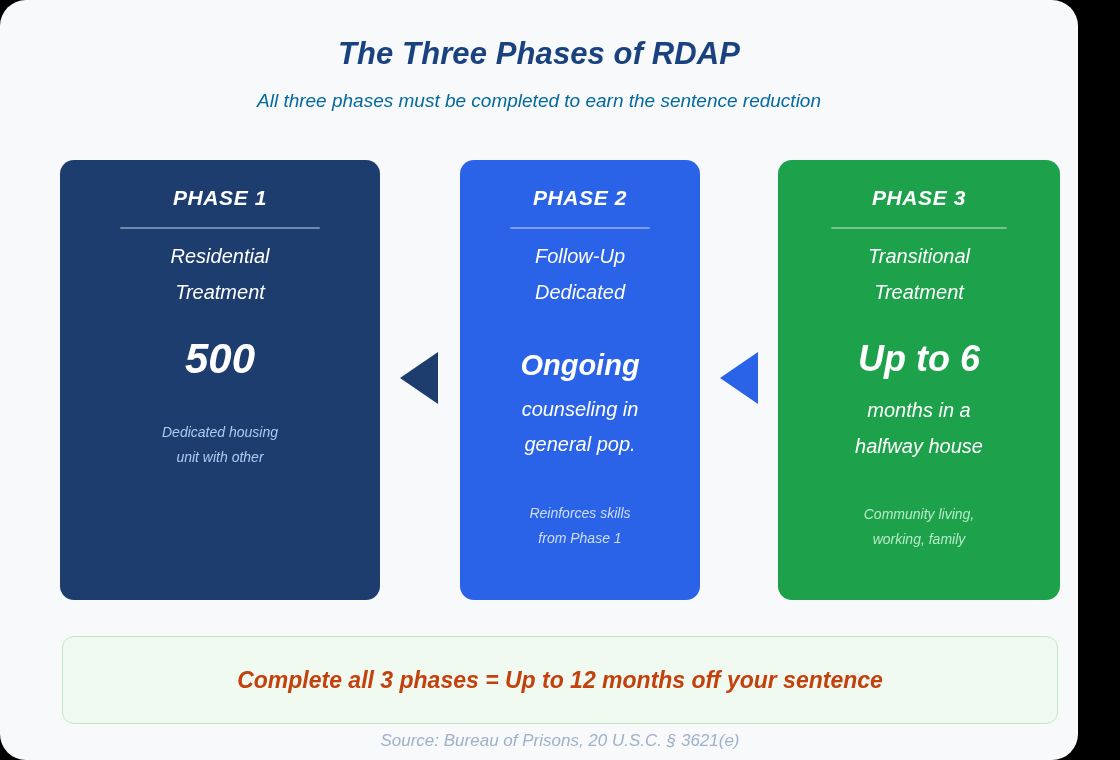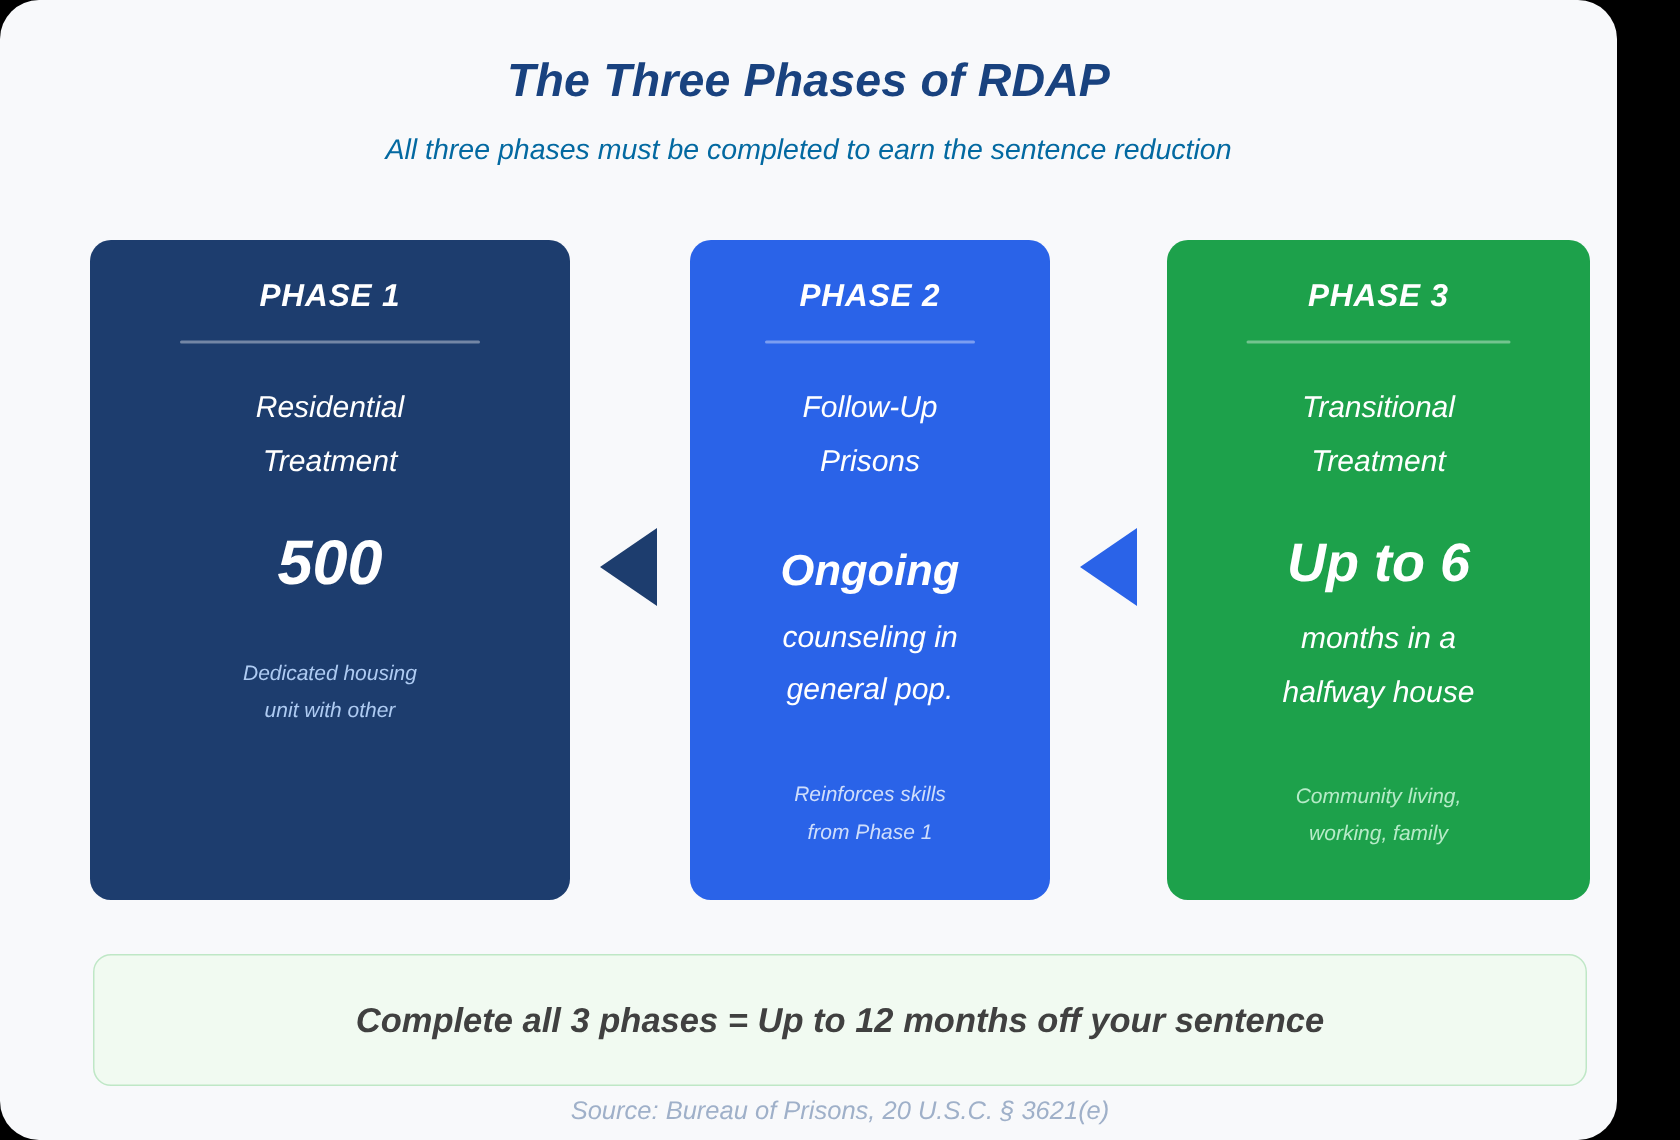--- a/index.html
+++ b/index.html
@@ -78,21 +78,21 @@
     height: 2px;
     margin: 18px auto 0 auto;
     border-radius: 1px;
     background: rgba(255,255,255,0.38);
   }
   #phase-card-1 .phase-divider { width: 200px; }
   #phase-card-2 .phase-divider { width: 140px; }
   #phase-card-3 .phase-divider { width: 176px; }
 
   .phase-title {
-    margin-top: 26px;
+    margin-top: 10px;
     font-size: 20px;
     line-height: 1.78;
     color: #ffffff;
     font-weight: normal;
     white-space: pre-line;
   }
   .phase-stat {
     margin-top: 26px;
     font-size: 42px;
     font-weight: bold;
@@ -152,21 +152,21 @@
     background: #f1faf1;
     border: 1px solid #bfe7c6;
     border-radius: 12px;
     display: flex;
     align-items: center;
     justify-content: center;
   }
   #result-banner-text {
     font-size: 23px;
     font-weight: bold;
-    color: #404040;
+    color: #c2410c;
   }
 
   
   #source-line {
     position: absolute;
     left: 0;
     top: 731px;
     width: 1120px;
     text-align: center;
     font-size: 17px;
@@ -194,21 +194,21 @@
       <div class="phase-note">Dedicated housing
 unit with other</div>
     </div>
 
     <div class="phase-arrow" id="arrow-1"></div>
 
     <div class="phase-card" id="phase-card-2">
       <div class="phase-label">PHASE 2</div>
       <div class="phase-divider"></div>
       <div class="phase-title">Follow-Up
-Prisons</div>
+Dedicated</div>
       <div class="phase-stat">Ongoing</div>
       <div class="phase-stat-desc">counseling in
 general pop.</div>
       <div class="phase-note">Reinforces skills
 from Phase 1</div>
     </div>
 
     <div class="phase-arrow" id="arrow-2"></div>
 
     <div class="phase-card" id="phase-card-3">

